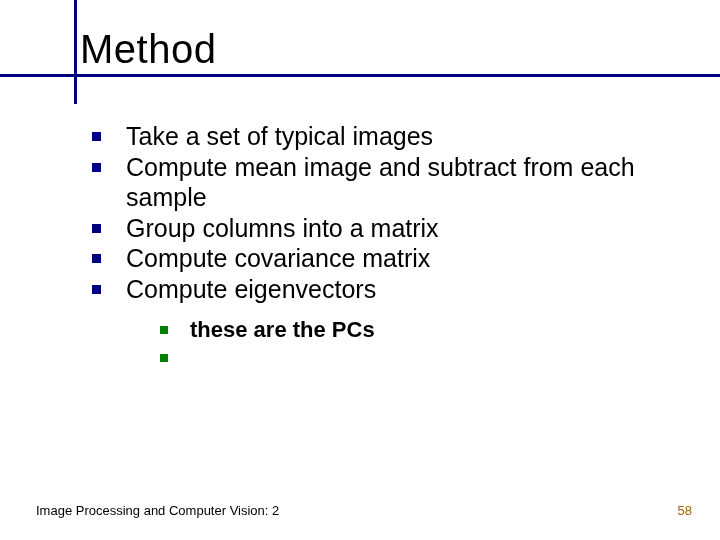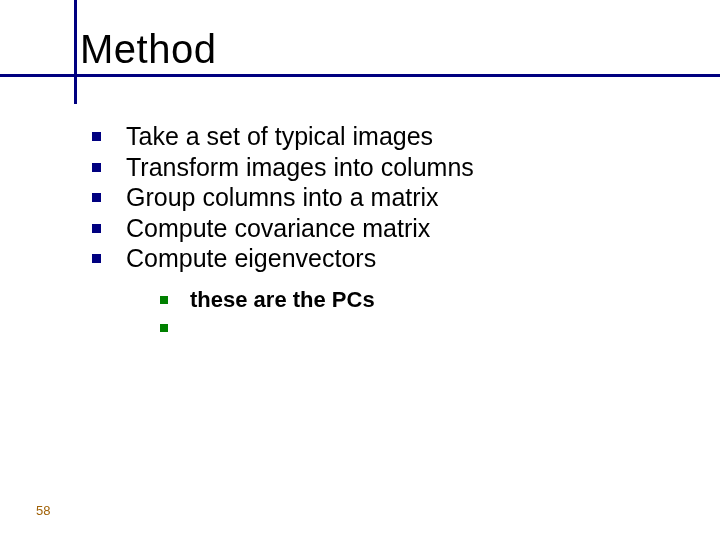--- a/index.html
+++ b/index.html
@@ -107,21 +107,21 @@
   <div class="hrule"></div>
 
   <div class="body">
     <ul class="lvl1">
       <li>
         <span class="sq"></span>
         <span>Take a set of typical images</span>
       </li>
       <li>
         <span class="sq"></span>
-        <span>Transform images into columns</span>
+        <span>Compute mean image and subtract from each sample</span>
       </li>
       <li>
         <span class="sq"></span>
         <span>Group columns into a matrix</span>
       </li>
       <li>
         <span class="sq"></span>
         <span>Compute covariance matrix</span>
       </li>
       <li>
@@ -134,16 +134,17 @@
           </li>
           <li>
             <span class="sq"></span>
           </li>
         </ul>
       </li>
     </ul>
   </div>
 
   <div class="footer">
+    <span>Image Processing and Computer Vision: 2</span>
     <span class="pagenum">58</span>
   </div>
 
 </div>
 
 </body></html>

